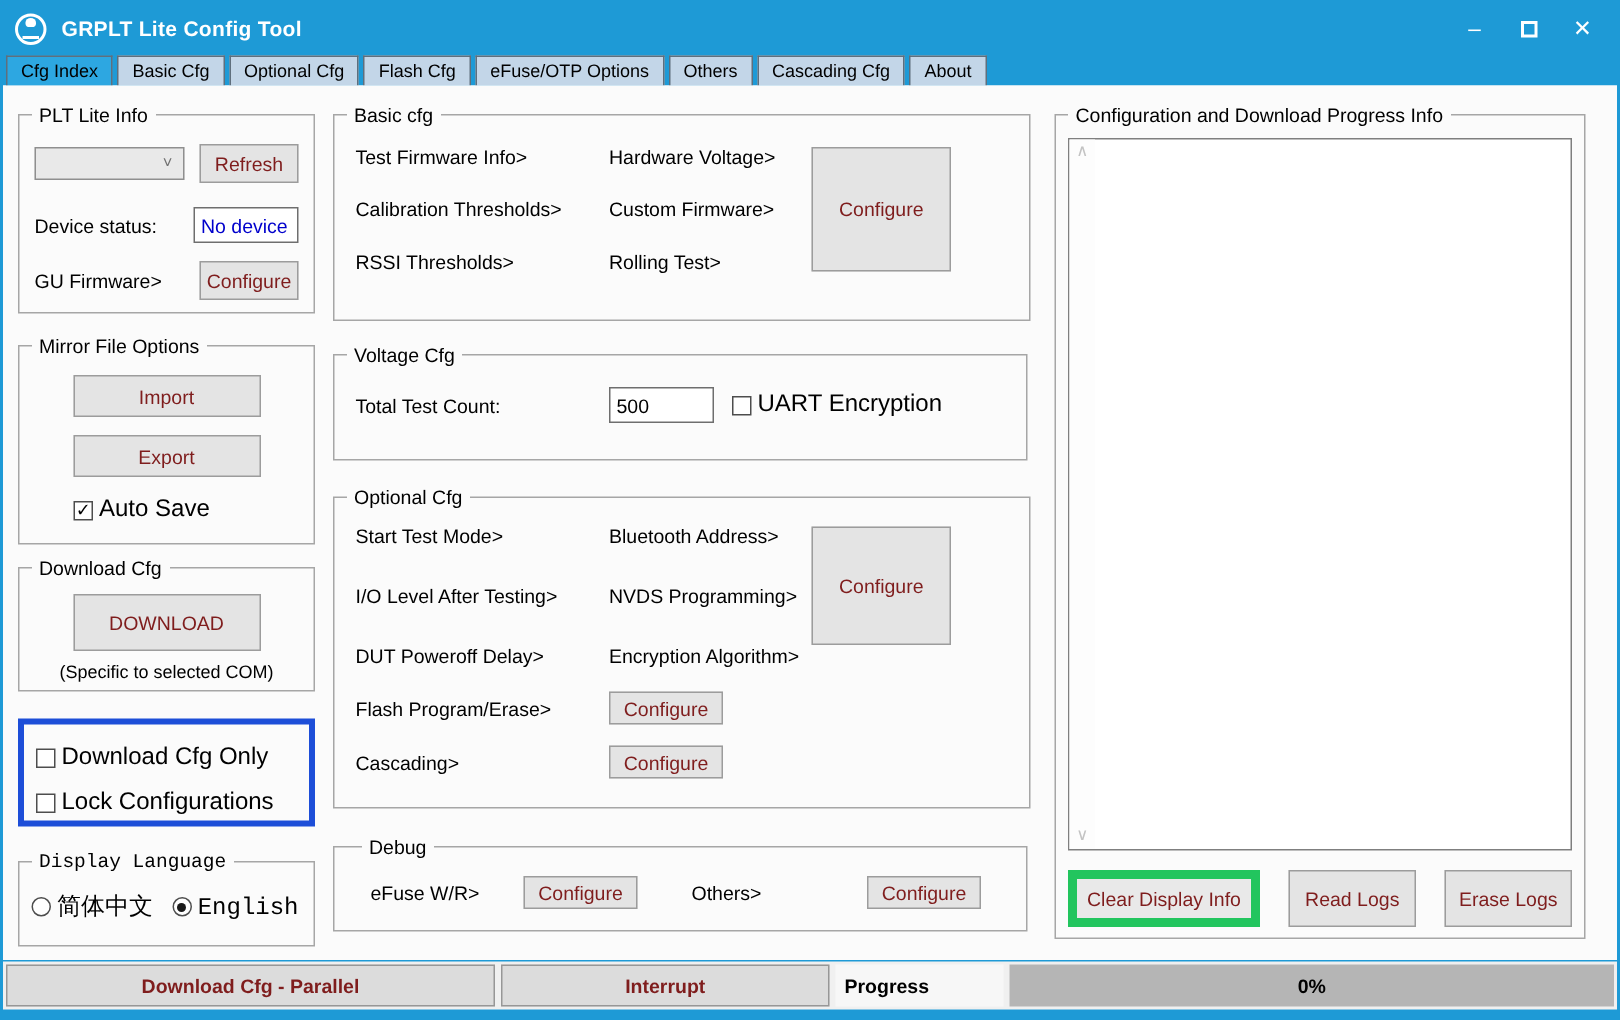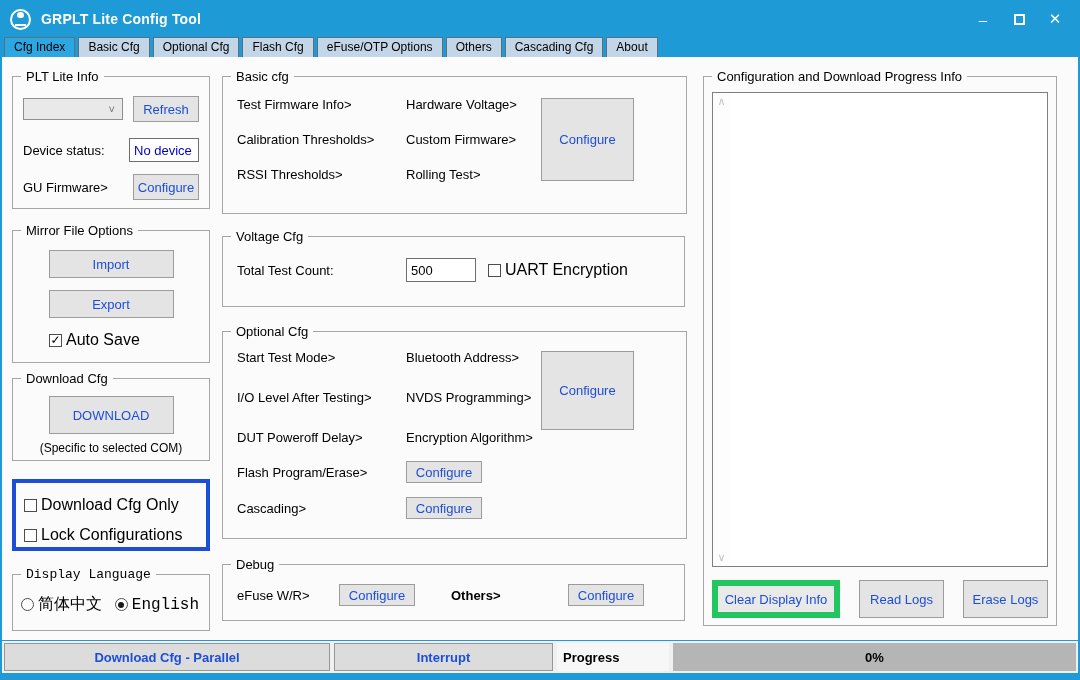--- a/index.html
+++ b/index.html
@@ -28,21 +28,21 @@
   fieldset { border:1px solid #a6a6a6; padding:0; background:transparent; }
   legend { margin-left:8px; padding:0 5px; font-size:13px; }
 
   .col-left  { width:198px; flex:0 0 auto; display:flex; flex-direction:column; }
   .col-mid   { width:463px; flex:0 0 auto; display:flex; flex-direction:column; margin-left:0; }
   .col-right { width:354px; flex:0 0 auto; margin-left:6px; }
 
   .row { display:flex; align-items:center; }
 
   
-  .btn { background:#e4e4e4; border:1px solid #9c9c9c; font-size:13px; font-family:inherit; color:#1d4ed8; display:flex; align-items:center; justify-content:center; cursor:default; white-space:nowrap; }
+  .btn { background:#e4e4e4; border:1px solid #9c9c9c; font-size:13px; font-family:inherit; color:#7f1d1d; display:flex; align-items:center; justify-content:center; cursor:default; white-space:nowrap; }
   .combo { width:100px; height:22px; background:#e9e9e9; border:1px solid #8f8f8f; display:flex; align-items:center; justify-content:flex-end; padding-right:7px; color:#707070; font-size:11px; }
   .txt-field { background:#fff; border:1px solid #6e6e6e; height:22px; font-size:13px; font-family:inherit; padding:0 4px; }
   .chk { width:13px; height:13px; background:#fff; border:1px solid #4d4d4d; display:inline-flex; align-items:center; justify-content:center; font-size:12px; line-height:1; flex:0 0 auto; }
   .radio { width:13px; height:13px; background:#fff; border:1px solid #4d4d4d; border-radius:50%; display:inline-flex; align-items:center; justify-content:center; flex:0 0 auto; }
   .radio .dot { width:6px; height:6px; border-radius:50%; background:#1a1a1a; display:none; }
   .radio.on .dot { display:block; }
   .chk-label, .radio-label { margin-left:4px; font-size:16px; }
 
   
   .g-plt { height:140px; }
@@ -83,24 +83,24 @@
 
   .g-opt { height:215px; margin-top:17px; }
   .g-opt .lblcol { gap:27px; }
   .g-opt .c1 { width:169px; }
   .g-opt .c2 { width:135px; }
   .btn-big2 { width:93px; height:79px; margin-left:auto; margin-right:52px; align-self:flex-start; }
   .g-opt .sub-row { padding-left:14px; margin-top:17px; }
   .g-opt .sub-row .lbl { width:169px; }
   .btn-cfg-sm { width:76px; height:22px; }
 
-  .g-debug { height:64px; margin-top:18px; }
+  .g-debug { height:64px; margin-top:18px;padding-left:10px; }
   .g-debug .row { padding-left:14px; margin-top:12px; }
   .g-debug .lbl-efuse { width:102px; }
-  .g-debug .lbl-others { width:117px; margin-left:36px;font-weight:bold; }
+  .g-debug .lbl-others { width:117px; margin-left:36px; }
 
   
   .g-log { height:557px; display:flex; flex-direction:column; }
   .log-wrap { margin:8px 8px 0 8px; height:475px; border:1px solid #7f7f7f; background:#fff; display:flex; }
   .vscroll { width:17px; background:#fdfdfd; display:flex; flex-direction:column; justify-content:space-between; align-items:center; padding:3px 0; }
   .scroll-arrow { color:#c3c3c3; font-size:11px; line-height:1; }
   .log-text { flex:1; font-size:12px; padding:2px; white-space:pre-wrap; }
   .log-btn-row { display:flex; margin:13px 8px 0 8px; justify-content:space-between; }
   .btn-clear { width:128px; height:38px; border:6px solid #22c55e; background:#e9e9e9; }
   .btn-logs { width:85px; height:38px; }

